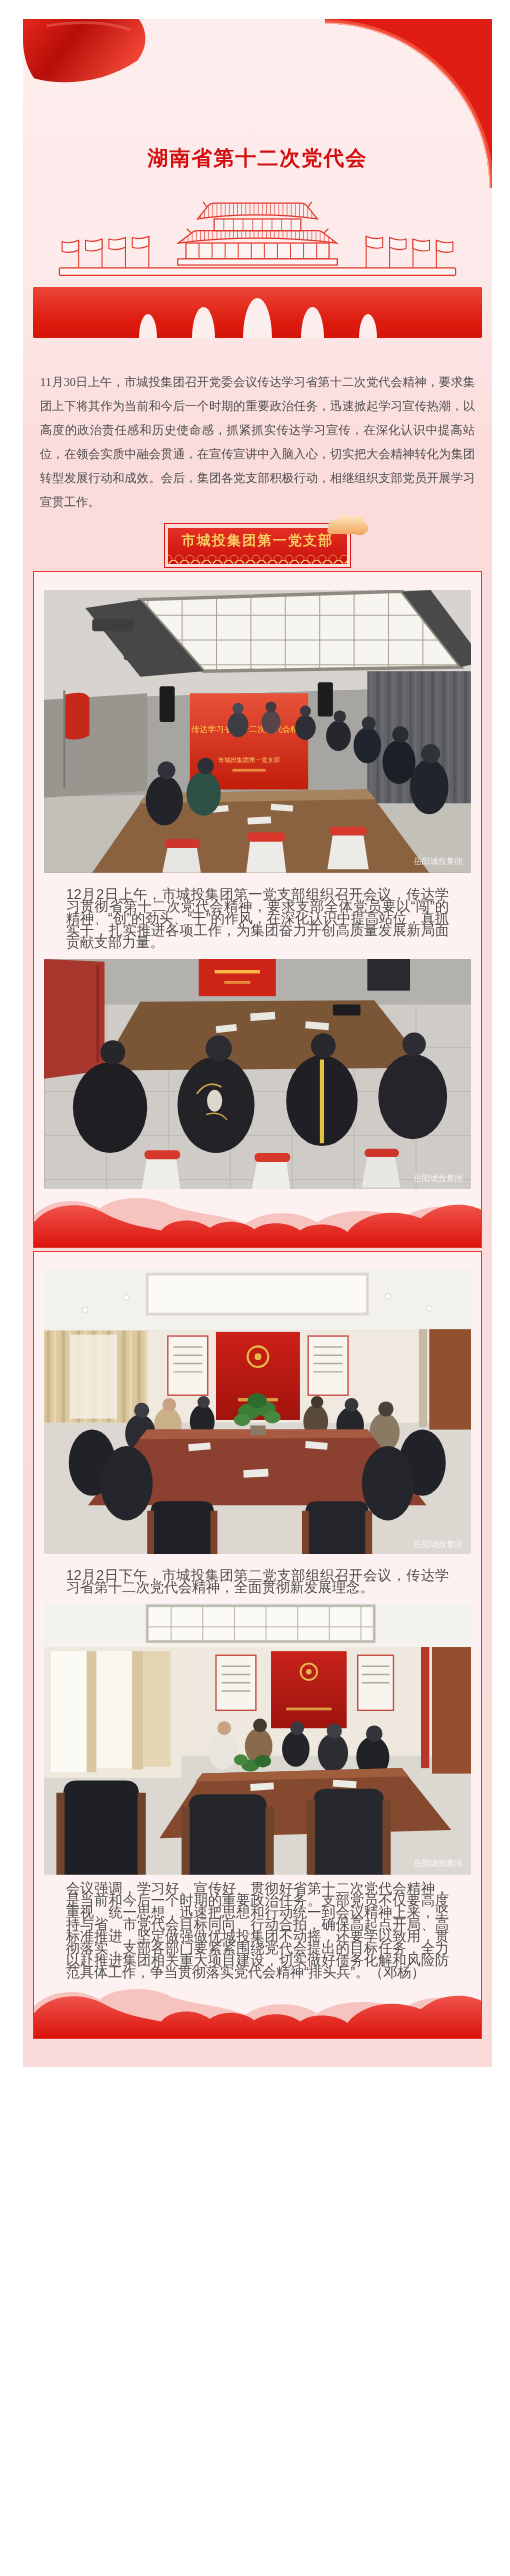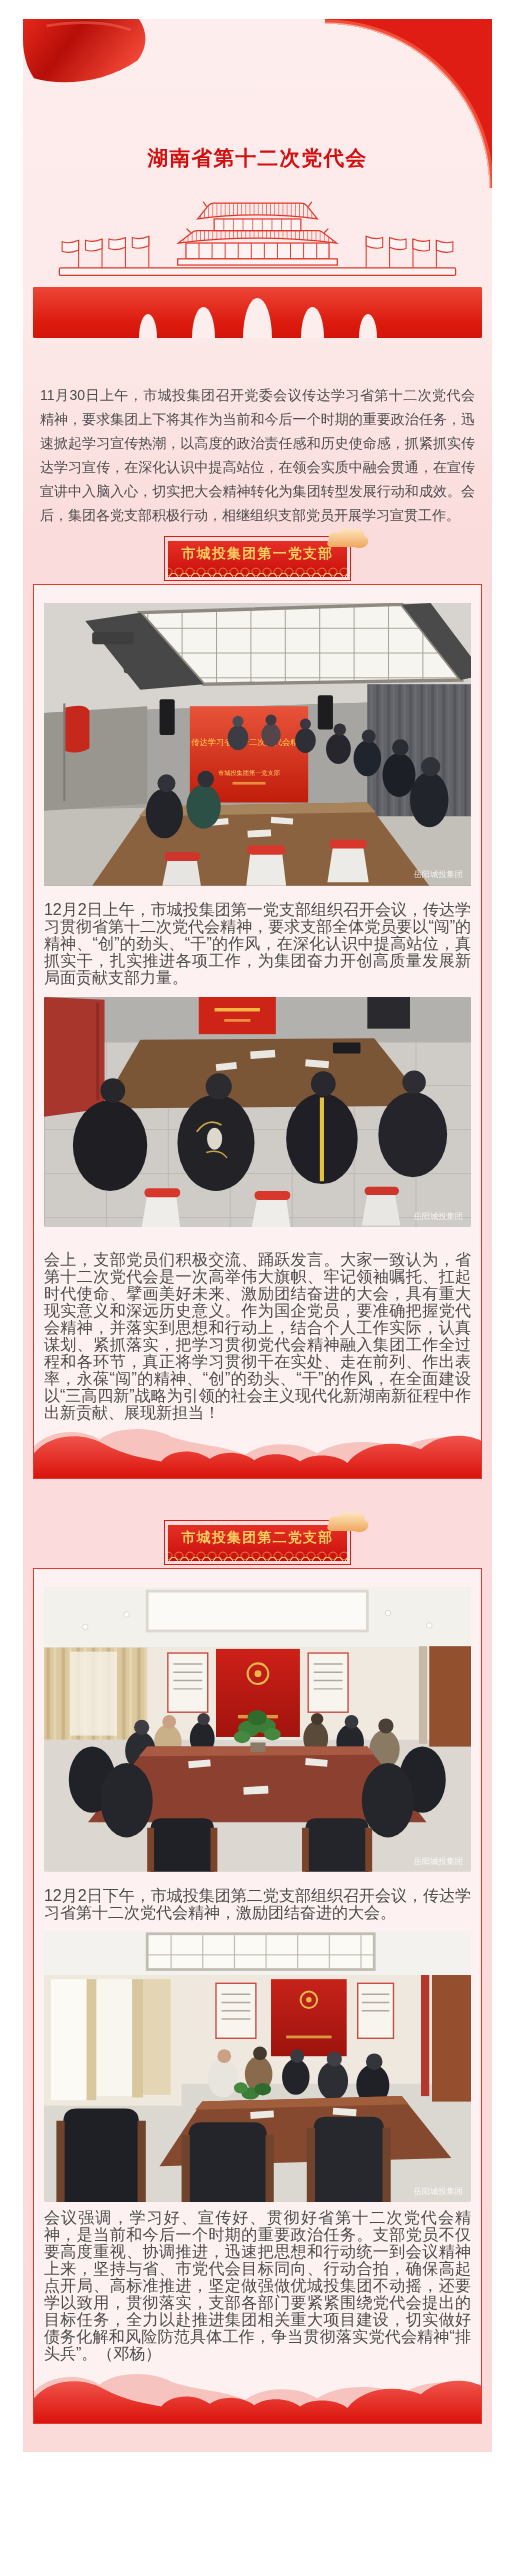--- a/index.html
+++ b/index.html
@@ -18,22 +18,22 @@
     font-weight:700;color:#d30e0e;letter-spacing:1.4px;}
   .gate{display:block;margin:30px auto 0;width:399px;height:86px;}
   .gate-base{position:relative;margin:2.8px 9.6px 0;height:51px;border-radius:1.4px;
     background:linear-gradient(180deg,#ec4637 0%,#dc1a0e 70%,#d5140a 100%);}
   .arch{position:absolute;bottom:0;background:#fdeeee;border-radius:50% 50% 0 0 / 100% 100% 0 0;}
   .arch.l{width:29px;height:40px;left:calc(50% - 14.5px);}
   .arch.m{width:23px;height:31px;}
   .arch.s{width:18px;height:24px;}
   .a1{left:calc(50% - 119px);} .a2{left:calc(50% - 66px);} .a4{left:calc(50% + 43px);} .a5{left:calc(50% + 101px);}
   
-  .intro{margin:44px 17px 0;font-size:14px;line-height:24px;color:#4c4c4c;text-align:justify;}
-  .card p{margin:15px 0 0;font-size:16px;line-height:17px;color:#4c4c4c;text-align:justify;}
+  .intro{margin:31px 17px 0;font-size:12px;line-height:24px;color:#4c4c4c;text-align:justify;font-family:Liberation Serif, serif;}
+  .card p{margin:15px 22px 0;font-size:14px;line-height:12px;color:#4c4c4c;text-align:justify;}
   p.mt14{margin-top:9.6px;} p.mt34{margin-top:23.4px;} p.mt10{margin-top:6.9px;}
   
   .banner-wrap{position:relative;width:187px;margin:9.6px auto 2.8px;}
   .banner-wrap.second{margin-top:41px;}
   .banner-frame{border:0.7px solid #da1c13;padding:3.4px;}
   .banner-inner{background:linear-gradient(180deg,#e53026 0%,#c90e0a 100%);padding:5.5px 0 0;text-align:center;}
   .banner-label{color:#f7cd5f;font-size:13.8px;font-weight:700;letter-spacing:1.4px;line-height:16.5px;}
   .banner-scales{height:10.3px;margin-top:4.1px;
     background-image:
       radial-gradient(circle at 5.5px 10.3px, rgba(0,0,0,0) 3.1px, rgba(249,214,130,.85) 3.4px 4.1px, rgba(0,0,0,0) 4.5px),
@@ -250,51 +250,33 @@
           <polygon points="150,288 192,288 198,335 142,335" fill="#efede9"></polygon>
           <rect x="146" y="278" width="52" height="13" rx="6" fill="#d8382b"></rect>
           <polygon points="310,292 352,292 358,335 302,335" fill="#efede9"></polygon>
           <rect x="306" y="282" width="52" height="13" rx="6" fill="#d8382b"></rect>
           <polygon points="470,286 510,286 518,332 462,332" fill="#e9e7e3"></polygon>
           <rect x="466" y="276" width="50" height="12" rx="6" fill="#cf352a"></rect>
         </g>
         <text x="609" y="323" text-anchor="end" font-size="12" fill="#ffffff" opacity=".78">岳阳城投集团</text>
       </svg>
 
-      <p class="mt34">会上，支部党员们积极交流、踊跃发言。大家一致认为，省第十二次党代会是一次高举伟大旗帜、牢记领袖嘱托、扛起时代使命、擘画美好未来、激励团结奋进的大会，具有重大现实意义和深远历史意义。作为国企党员，要准确把握党代会精神，并落实到思想和行动上，结合个人工作实际，认真谋划、紧抓落实，把学习贯彻党代会精神融入集团工作全过程和各环节，真正将学习贯彻干在实处、走在前列、作出表率，永葆“闯”的精神、“创”的劲头、“干”的作风，在全面建设以“三高四新”战略为引领的社会主义现代化新湖南新征程中作出新贡献、展现新担当！</p>
 
       <svg class="clouds" viewBox="0 0 683 76" preserveAspectRatio="none">
         <defs>
             <linearGradient id="cg1" x1="0" y1="0" x2="0" y2="1">
           <stop offset="0" stop-color="#f0544b"></stop>
               <stop offset="1" stop-color="#da130c"></stop>
             </linearGradient>
           </defs>
         <path fill="#f2948c" opacity=".5" d="M0 76 V30 C22 6 70 2 100 20 C126 0 180 0 210 16 C248 28 286 28 322 42 C352 22 402 22 432 40 C462 20 522 18 560 34 C598 10 650 14 683 28 V76 Z"></path>
         <path fill="url(#cg1)" d="M0 76 V40 C24 12 72 8 106 26 C136 42 162 46 194 52 C208 34 246 32 268 48 C286 36 314 36 336 50 C354 38 386 38 406 52 C422 40 458 40 478 54 C500 26 548 18 590 34 C622 8 662 12 683 22 V76 Z"></path>
       </svg>
     </section>
 
-    <div class="banner-wrap second">
-      <svg class="banner-cloud" viewBox="0 0 64 40">
-        <defs>
-            <linearGradient id="gc2" x1="0" y1="0" x2="0" y2="1">
-          <stop offset="0" stop-color="#fde8c0"></stop>
-              <stop offset="1" stop-color="#f0a45c"></stop>
-            </linearGradient>
-          </defs>
-        <path fill="url(#gc2)" d="M8 32 C2 32 0 26 4 22 C2 14 10 8 18 12 C20 4 32 2 38 8 C46 2 58 8 56 16 C62 18 64 26 58 30 C54 34 46 34 40 32 Z"></path>
-      </svg>
-      <div class="banner-frame">
-        <div class="banner-inner">
-          <span class="banner-label">市城投集团第二党支部</span>
-          <div class="banner-scales"></div>
-        </div>
-      </div>
-    </div>
 
     <section class="card">
 
       <svg class="photo" viewBox="0 0 621 414">
         <defs>
           <linearGradient id="p3r" x1="0" y1="0" x2="0" y2="1">
             <stop offset="0" stop-color="#cc2018"></stop>
               <stop offset="1" stop-color="#a2130d"></stop>
           </linearGradient>
           <pattern id="p3cu" width="22" height="20" patternUnits="userSpaceOnUse">
@@ -366,21 +348,21 @@
         </g>
         <g>
           <path d="M155 414 V352 q0 -16 16 -16 h60 q16 0 16 16 V414 Z" fill="#1f2127"></path>
           <path d="M150 414 V350 h10 V414 M242 414 V350 h10 V414" fill="#7a432a"></path>
           <path d="M380 414 V352 q0 -16 16 -16 h60 q16 0 16 16 V414 Z" fill="#23252b"></path>
           <path d="M375 414 V350 h10 V414 M467 414 V350 h10 V414" fill="#7a432a"></path>
         </g>
         <text x="609" y="402" text-anchor="end" font-size="12" fill="#ffffff" opacity=".78">岳阳城投集团</text>
       </svg>
 
-      <p>12月2日下午，市城投集团第二党支部组织召开会议，传达学习省第十二次党代会精神，激励团结奋进的大会。</p>
+      <p>12月2日下午，市城投集团第二党支部组织召开会议，传达学习省第十二次党代会精神，全面贯彻新发展理念。</p>
 
       <svg class="photo gap14" viewBox="0 0 621 395">
         <defs>
           <pattern id="p4g" width="46" height="34" patternUnits="userSpaceOnUse">
             <rect width="46" height="34" fill="#fbfaf5"></rect>
             <path d="M0 0H46 M0 0V34" stroke="#b9b4aa" stroke-width="3"></path>
           </pattern>
           <linearGradient id="p4r" x1="0" y1="0" x2="0" y2="1">
             <stop offset="0" stop-color="#c6221a"></stop>
               <stop offset="1" stop-color="#9e130d"></stop>
@@ -437,21 +419,21 @@
           <path d="M28 395 V278 q0 -20 20 -20 h70 q20 0 20 20 V395 Z" fill="#1e2025"></path>
           <path d="M18 395 V276 h12 V395 M136 395 V276 h12 V395" fill="#70432c"></path>
           <path d="M210 395 V298 q0 -20 20 -20 h74 q20 0 20 20 V395 Z" fill="#23252b"></path>
           <path d="M200 395 V296 h12 V395 M322 395 V296 h12 V395" fill="#70432c"></path>
           <path d="M392 395 V288 q0 -18 18 -18 h66 q18 0 18 18 V395 Z" fill="#26282e"></path>
           <path d="M382 395 V286 h12 V395 M492 395 V286 h12 V395" fill="#70432c"></path>
         </g>
         <text x="609" y="383" text-anchor="end" font-size="12" fill="#ffffff" opacity=".78">岳阳城投集团</text>
       </svg>
 
-      <p class="mt10">会议强调，学习好、宣传好、贯彻好省第十二次党代会精神，是当前和今后一个时期的重要政治任务。支部党员不仅要高度重视、协调推进，迅速把思想和行动统一到会议精神上来，坚持与省、市党代会目标同向、行动合拍，确保高起点开局、高标准推进，坚定做强做优城投集团不动摇，还要学以致用，贯彻落实，支部各部门要紧紧围绕党代会提出的目标任务，全力以赴推进集团相关重大项目建设，切实做好债务化解和风险防范具体工作，争当贯彻落实党代会精神“排头兵”。（邓杨）</p>
+      <p class="mt10">会议强调，学习好、宣传好、贯彻好省第十二次党代会精神，是当前和今后一个时期的重要政治任务。支部党员不仅要高度重视、统一思想，迅速把思想和行动统一到会议精神上来，坚持与省、市党代会目标同向、行动合拍，确保高起点开局、高标准推进，坚定做强做优城投集团不动摇，还要学以致用，贯彻落实，支部各部门要紧紧围绕党代会提出的目标任务，全力以赴推进集团相关重大项目建设，切实做好债务化解和风险防范具体工作，争当贯彻落实党代会精神“排头兵”。（邓杨）</p>
 
       <svg class="clouds tall" viewBox="0 0 683 76" preserveAspectRatio="none">
         <defs>
             <linearGradient id="cg2" x1="0" y1="0" x2="0" y2="1">
           <stop offset="0" stop-color="#f0544b"></stop>
               <stop offset="1" stop-color="#da130c"></stop>
             </linearGradient>
           </defs>
         <path fill="#f2948c" opacity=".5" d="M0 76 V30 C22 6 70 2 100 20 C126 0 180 0 210 16 C248 28 286 28 322 42 C352 22 402 22 432 40 C462 20 522 18 560 34 C598 10 650 14 683 28 V76 Z"></path>
         <path fill="url(#cg2)" d="M0 76 V40 C24 12 72 8 106 26 C136 42 162 46 194 52 C208 34 246 32 268 48 C286 36 314 36 336 50 C354 38 386 38 406 52 C422 40 458 40 478 54 C500 26 548 18 590 34 C622 8 662 12 683 22 V76 Z"></path>

